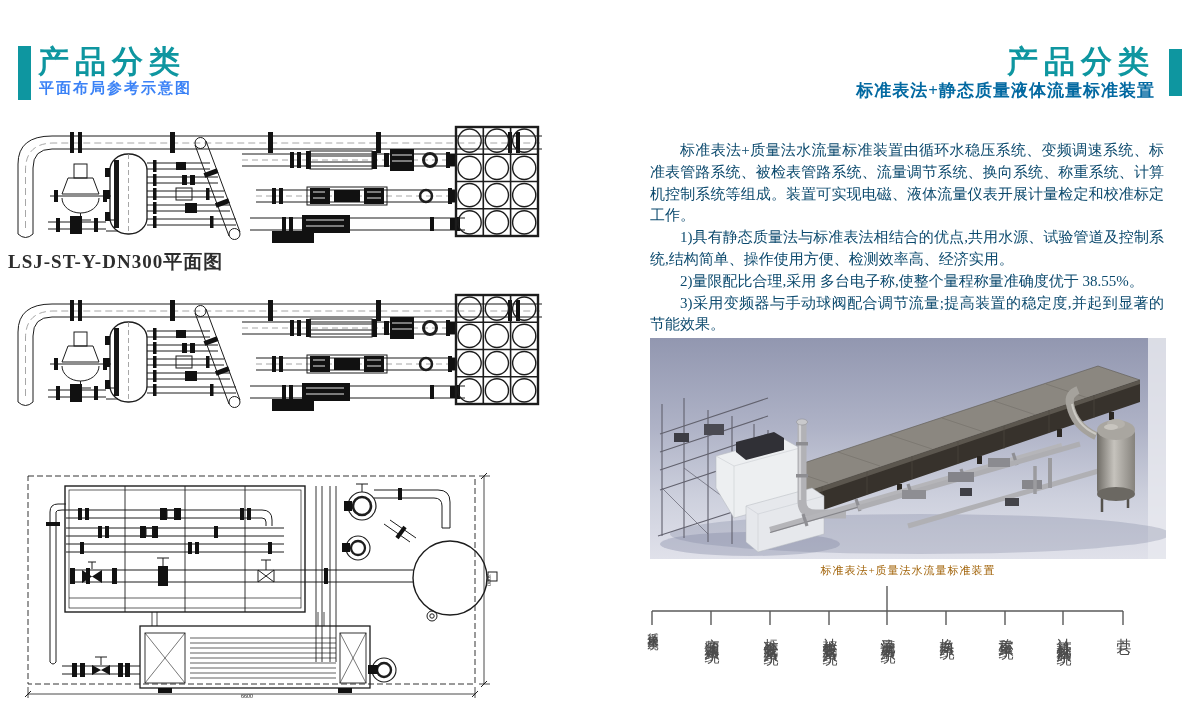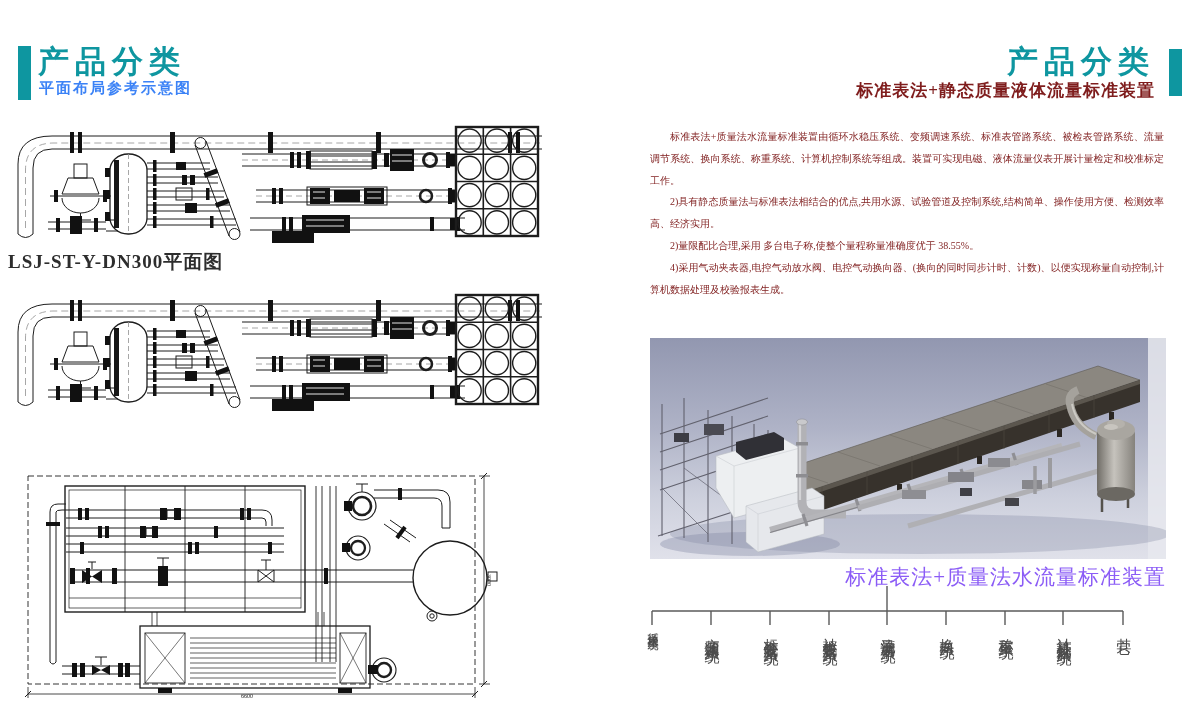--- a/index.html
+++ b/index.html
@@ -5,31 +5,31 @@
   html,body{margin:0;padding:0;background:#fff;}
   .page{position:relative;width:1182px;height:709px;background:#ffffff;overflow:hidden;
         font-family:Liberation Serif, serif;margin-top:38px;}
   
   .bar{position:absolute;background:#0E96A0;}
   .bar-left{left:18px;top:8px;width:13px;height:54px;}
   .bar-right{left:1169px;top:11px;width:13px;height:47px;}
   .hl-title{position:absolute;left:38px;top:3px;font-size:31px;font-weight:800;color:#0E96A0;letter-spacing:6px;}
   .hl-sub{position:absolute;left:39px;top:41px;font-size:15px;font-weight:700;color:#3b82f6;letter-spacing:2px;}
   .hr-title{position:absolute;right:27px;top:3px;font-size:31px;font-weight:800;color:#0E96A0;letter-spacing:6px;text-align:right;}
-  .hr-sub{position:absolute;right:27px;top:41px;font-size:17px;font-weight:700;color:#7f1d1d;letter-spacing:1px;text-align:right;}
+  .hr-sub{position:absolute;right:27px;top:41px;font-size:17px;font-weight:700;color:#0369a1;letter-spacing:1px;text-align:right;}
   
   .dsvg{position:absolute;}
   .dlabel{position:absolute;font-size:19px;font-weight:700;color:#2d2d2d;letter-spacing:1px;}
   
-  .body-text{position:absolute;left:650px;top:88px;width:514px;font-size:10px;line-height:21.8px;
-             color:#7f1d1d;text-align:justify;}
+  .body-text{position:absolute;left:650px;top:102px;width:514px;font-size:15px;line-height:21.8px;
+             color:#0c4a6e;text-align:justify;}
   .body-text p{margin:0;text-indent:2em;}
   .render{position:absolute;left:650px;top:300px;width:516px;height:221px;}
-  .caption{position:absolute;left:650px;top:525px;width:516px;text-align:right;font-size:21px;
-           font-weight:400;color:#8b5cf6;letter-spacing:1px;}
+  .caption{position:absolute;left:650px;top:525px;width:516px;text-align:center;font-size:11px;
+           font-weight:400;color:#a16207;letter-spacing:1px;}
   .tree-lines{position:absolute;left:640px;top:546px;width:542px;height:42px;}
   .tree-label{position:absolute;top:588px;writing-mode:vertical-rl;text-orientation:upright;
               color:#4b4b4b;font-size:15px;letter-spacing:2px;}
   .tree-label.small{font-size:11px;letter-spacing:1px;top:586px;}
   svg{display:block;}
 </style>
 </head>
 <body>
 
 <div class="page">
@@ -292,22 +292,23 @@
       <path d="M70,199 L88,209 L88,199 L70,209 Z" fill="#111" stroke="none"></path>
       <path d="M79,199 V191 M73,191 H85"></path>
 
       <text x="225" y="231.5" font-size="6" fill="#222" stroke="none" text-anchor="middle">6600</text>
       <text transform="translate(464.5,114) rotate(90)" font-size="6" fill="#222" stroke="none" text-anchor="middle">3000</text>
     </g>
   </svg>
 
   <div class="body-text">
     <p>标准表法+质量法水流量标准装置由循环水稳压系统、变频调速系统、标准表管路系统、被检表管路系统、流量调节系统、换向系统、称重系统、计算机控制系统等组成。装置可实现电磁、液体流量仪表开展计量检定和校准标定工作。</p>
-    <p>2)具有静态质量法与标准表法相结合的优点,共用水源、试验管道及控制系统,结构简单、操作使用方便、检测效率高、经济实用。</p>
+    <p>1)具有静态质量法与标准表法相结合的优点,共用水源、试验管道及控制系统,结构简单、操作使用方便、检测效率高、经济实用。</p>
     <p>2)量限配比合理,采用 多台电子称,使整个量程称量准确度优于 38.55%。</p>
+    <p>3)采用变频器与手动球阀配合调节流量;提高装置的稳定度,并起到显著的节能效果。</p>
     <p>4)采用气动夹表器,电控气动放水阀、电控气动换向器、(换向的同时同步计时、计数)、以便实现称量自动控制,计算机数据处理及校验报表生成。</p>
   </div>
 
   <svg class="render" viewBox="0 0 516 221">
     <defs>
       <linearGradient id="sky" x1="0" y1="0" x2="0" y2="1">
         <stop offset="0" stop-color="#9297B0"></stop>
           <stop offset="0.4" stop-color="#AEB2C6"></stop>
         <stop offset="0.72" stop-color="#CDD0DD"></stop>
           <stop offset="1" stop-color="#E0E1EA"></stop>

